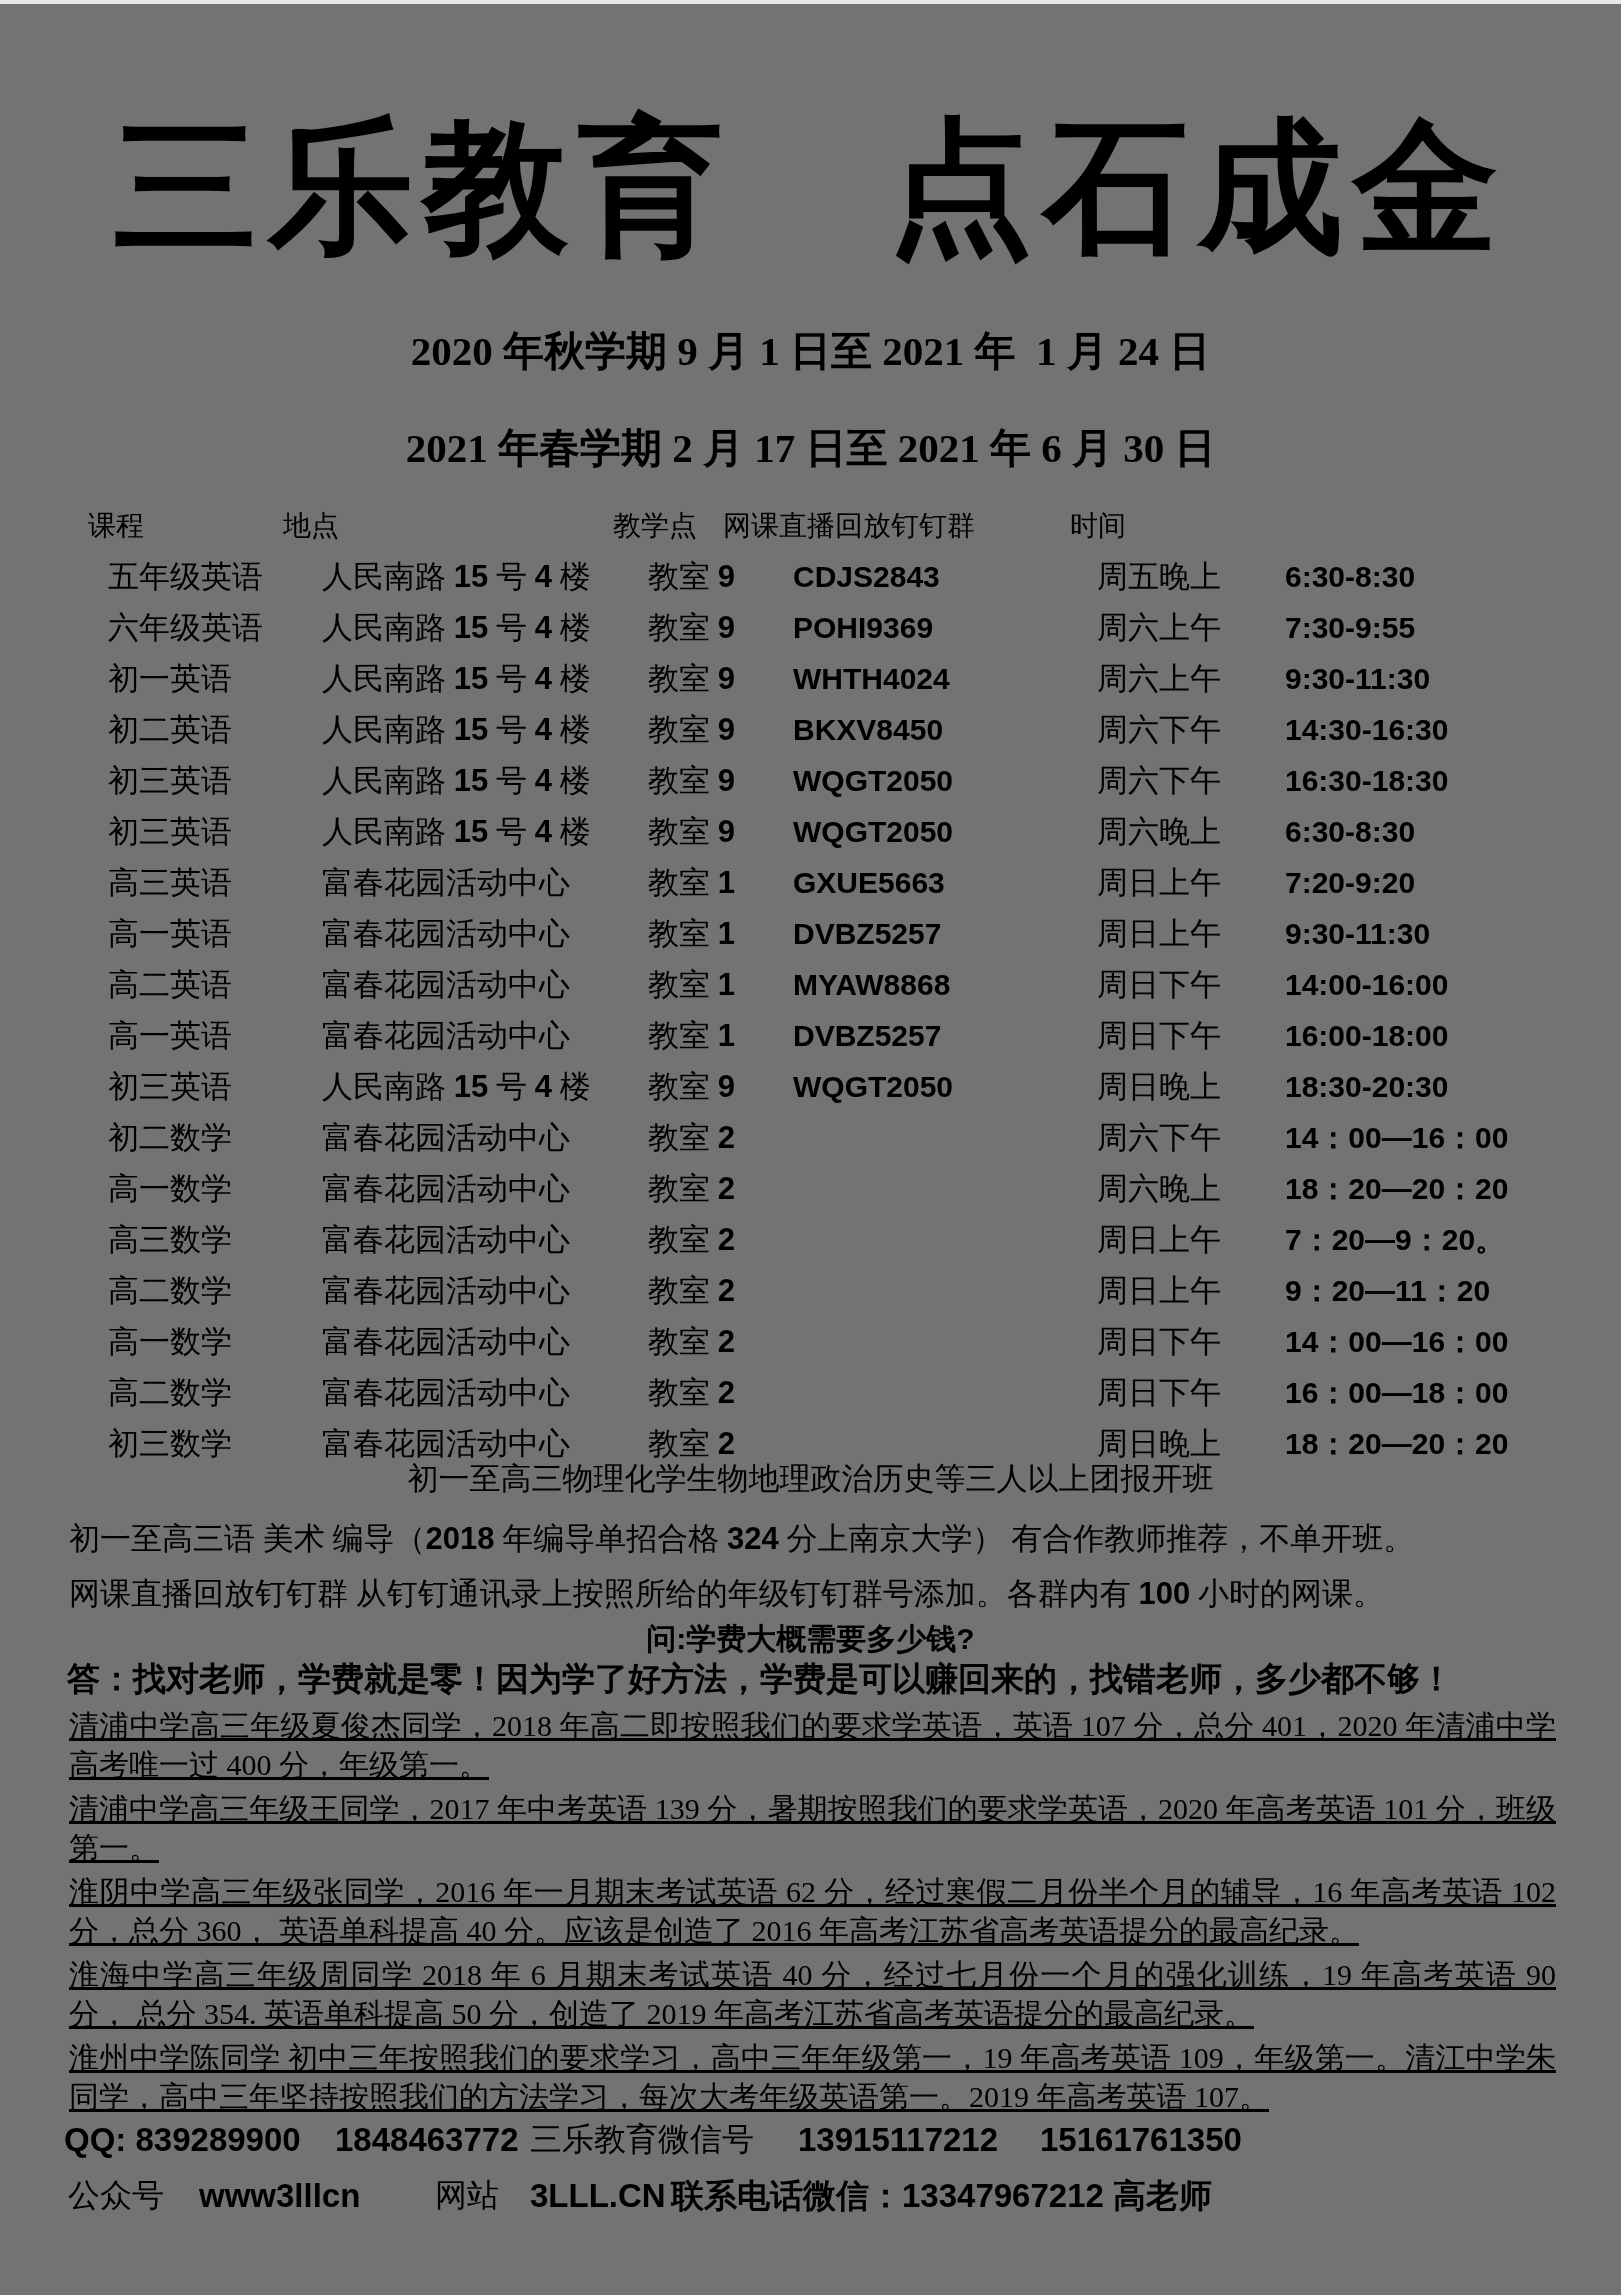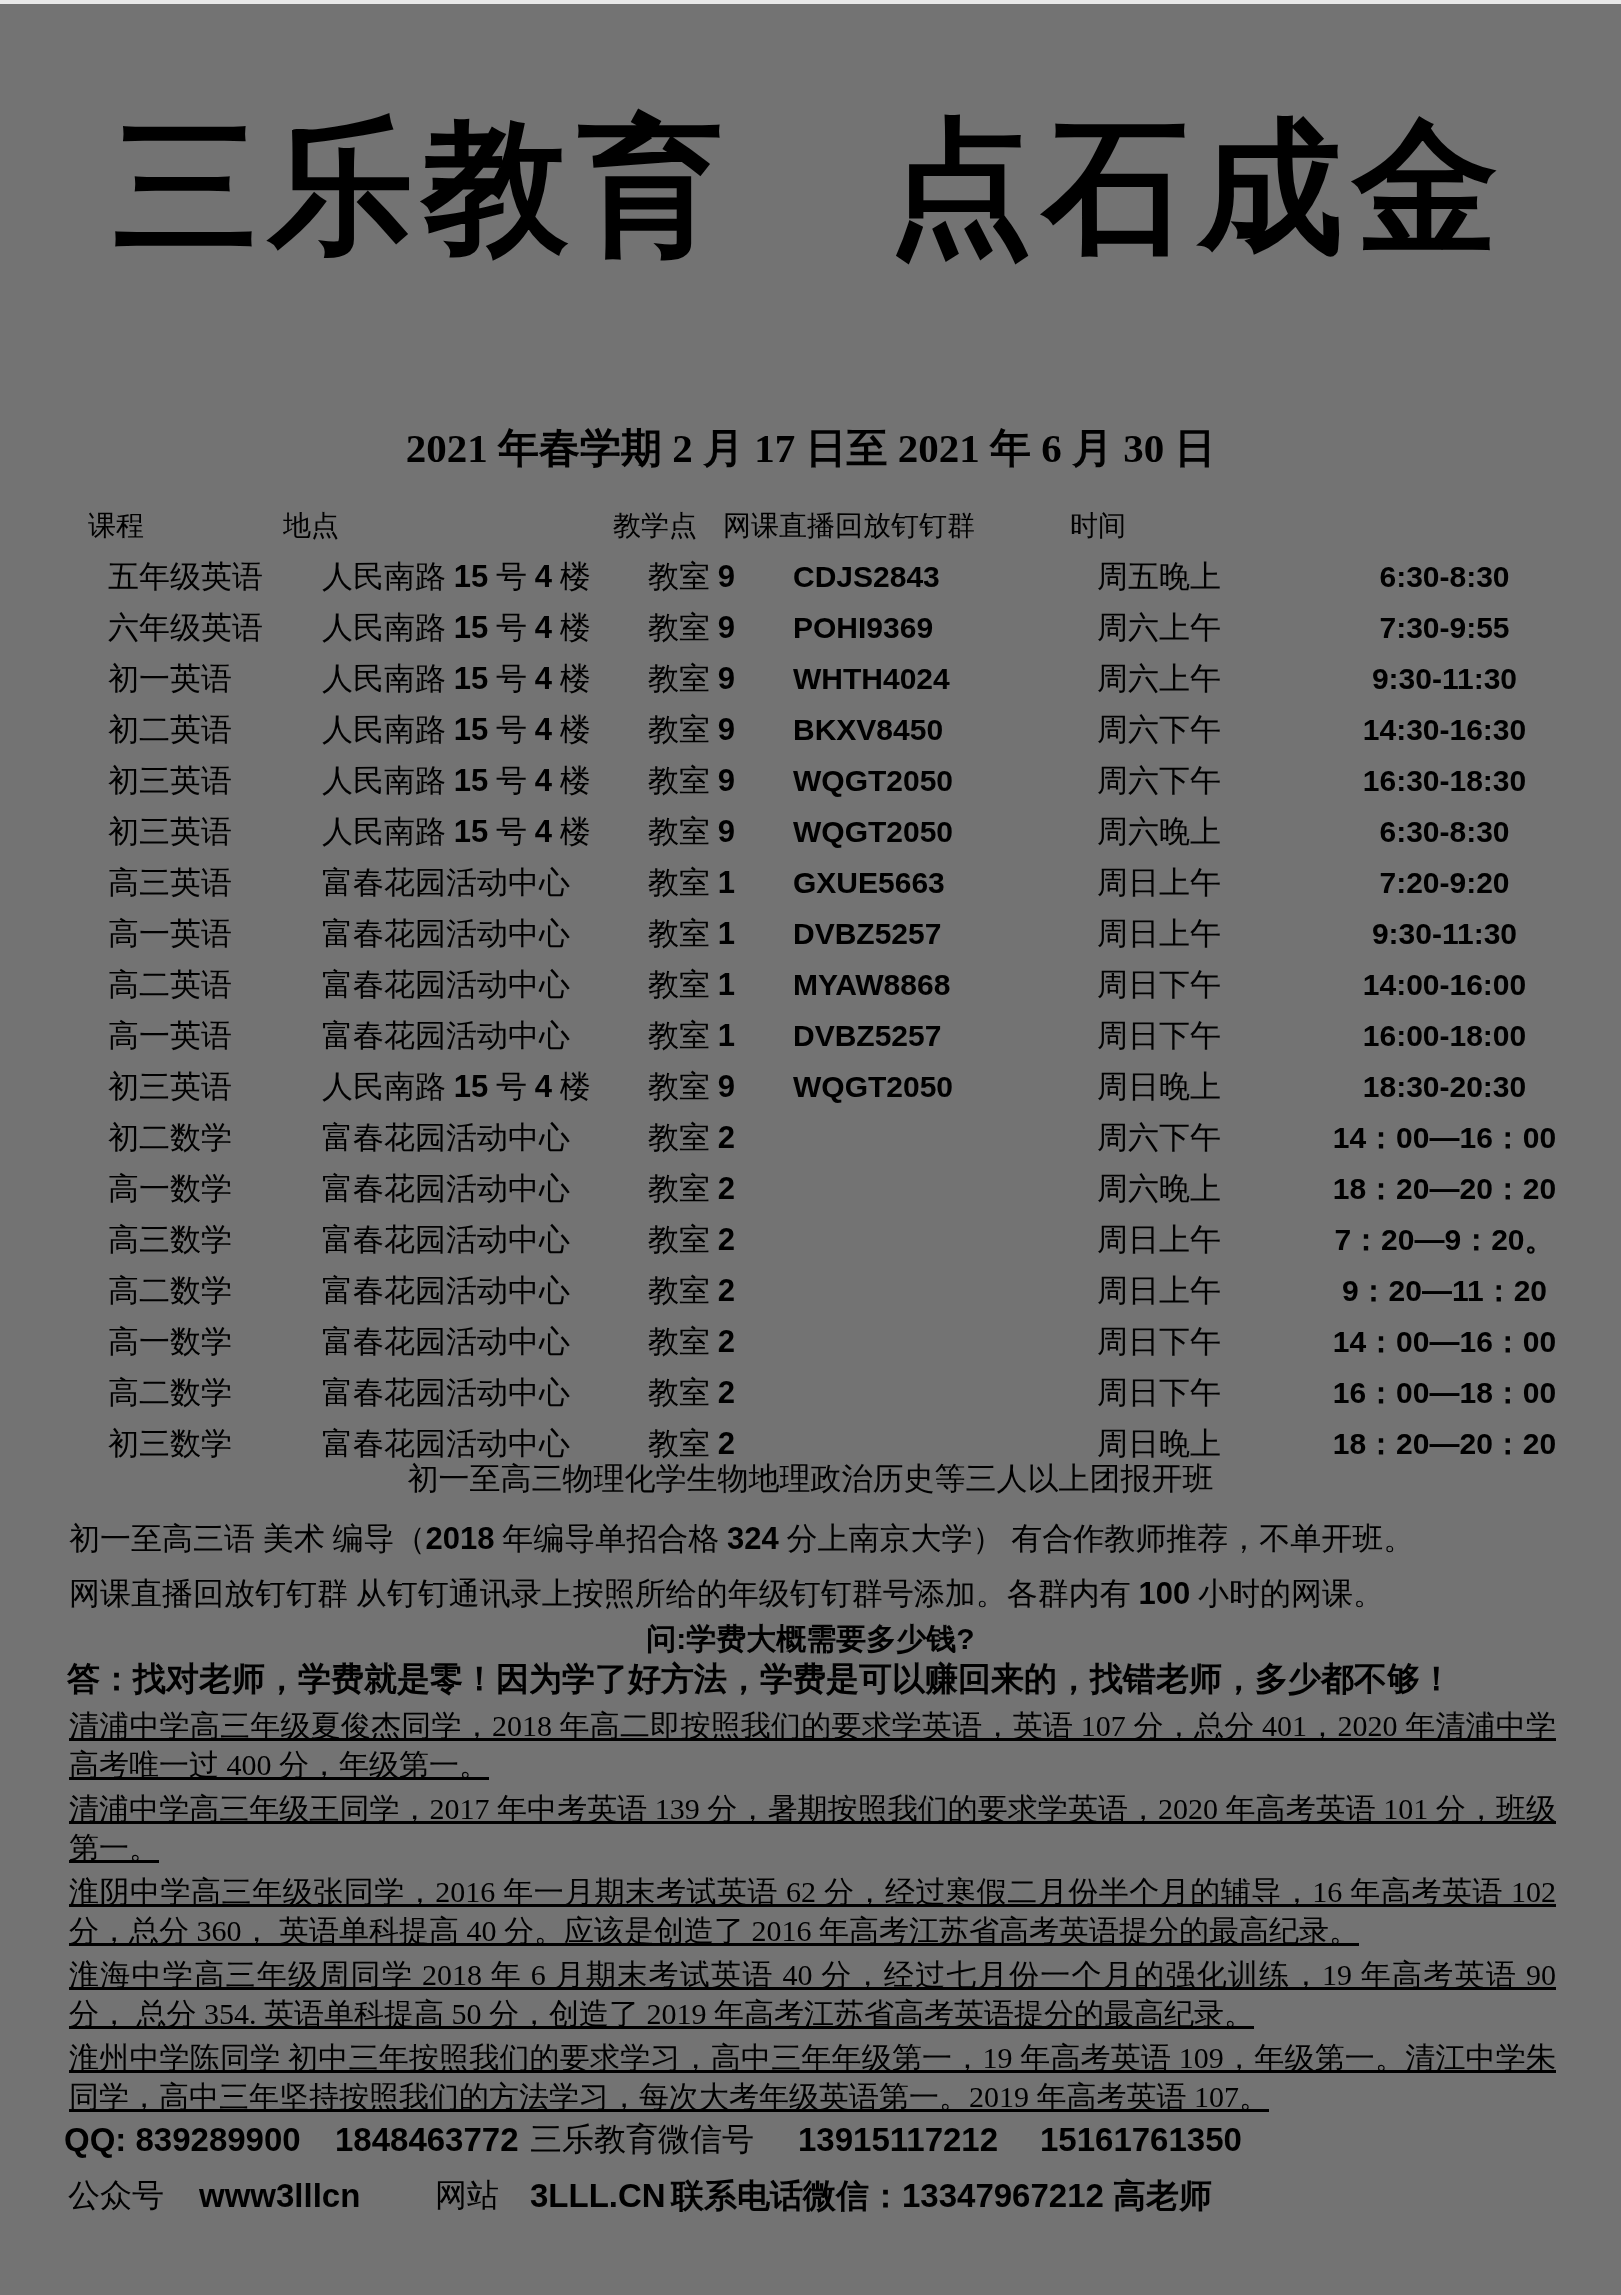--- a/index.html
+++ b/index.html
@@ -50,21 +50,21 @@
     height:51px;
     align-items:center;
     padding-left:69px;
     box-sizing:border-box;
   }
   .cell { font-size:31px; line-height:36px; white-space:nowrap; }
   .cell.code, .cell.time {
     font-family:"Liberation Sans","DejaVu Sans",sans-serif;
     font-weight:700; font-size:30px;
   }
-  .cell.time { text-align:center; }
+  .cell.time { text-align:left; }
 
   b.num { font-family:"Liberation Sans","DejaVu Sans",sans-serif; font-weight:700;text-align:right; }
 
   
   .group-note {
     position:absolute; top:1455px; left:0; width:100%;
     text-align:center; font-size:31px; line-height:39px; white-space:nowrap;
   }
   .art-note {
     position:absolute; top:1515px; left:69px; width:1504px;
@@ -115,20 +115,21 @@
   .site-url    { left:530px; }
   .phone-line  { left:671px; }
 </style>
 </head>
 <body>
 
 <div class="page">
 
   <div class="title">三乐教育　点石成金</div>
 
+  <div class="date-line date-1">2020 年秋学期 9 月 1 日至 2021 年  1 月 24 日</div>
   <div class="date-line date-2">2021 年春学期 2 月 17 日至 2021 年 6 月 30 日</div>
 
   <div class="thead">
     <span class="h-course">课程</span>
     <span class="h-location">地点</span>
     <span class="h-site">教学点</span>
     <span class="h-dingtalk">网课直播回放钉钉群</span>
     <span class="h-time">时间</span>
   </div>
 

